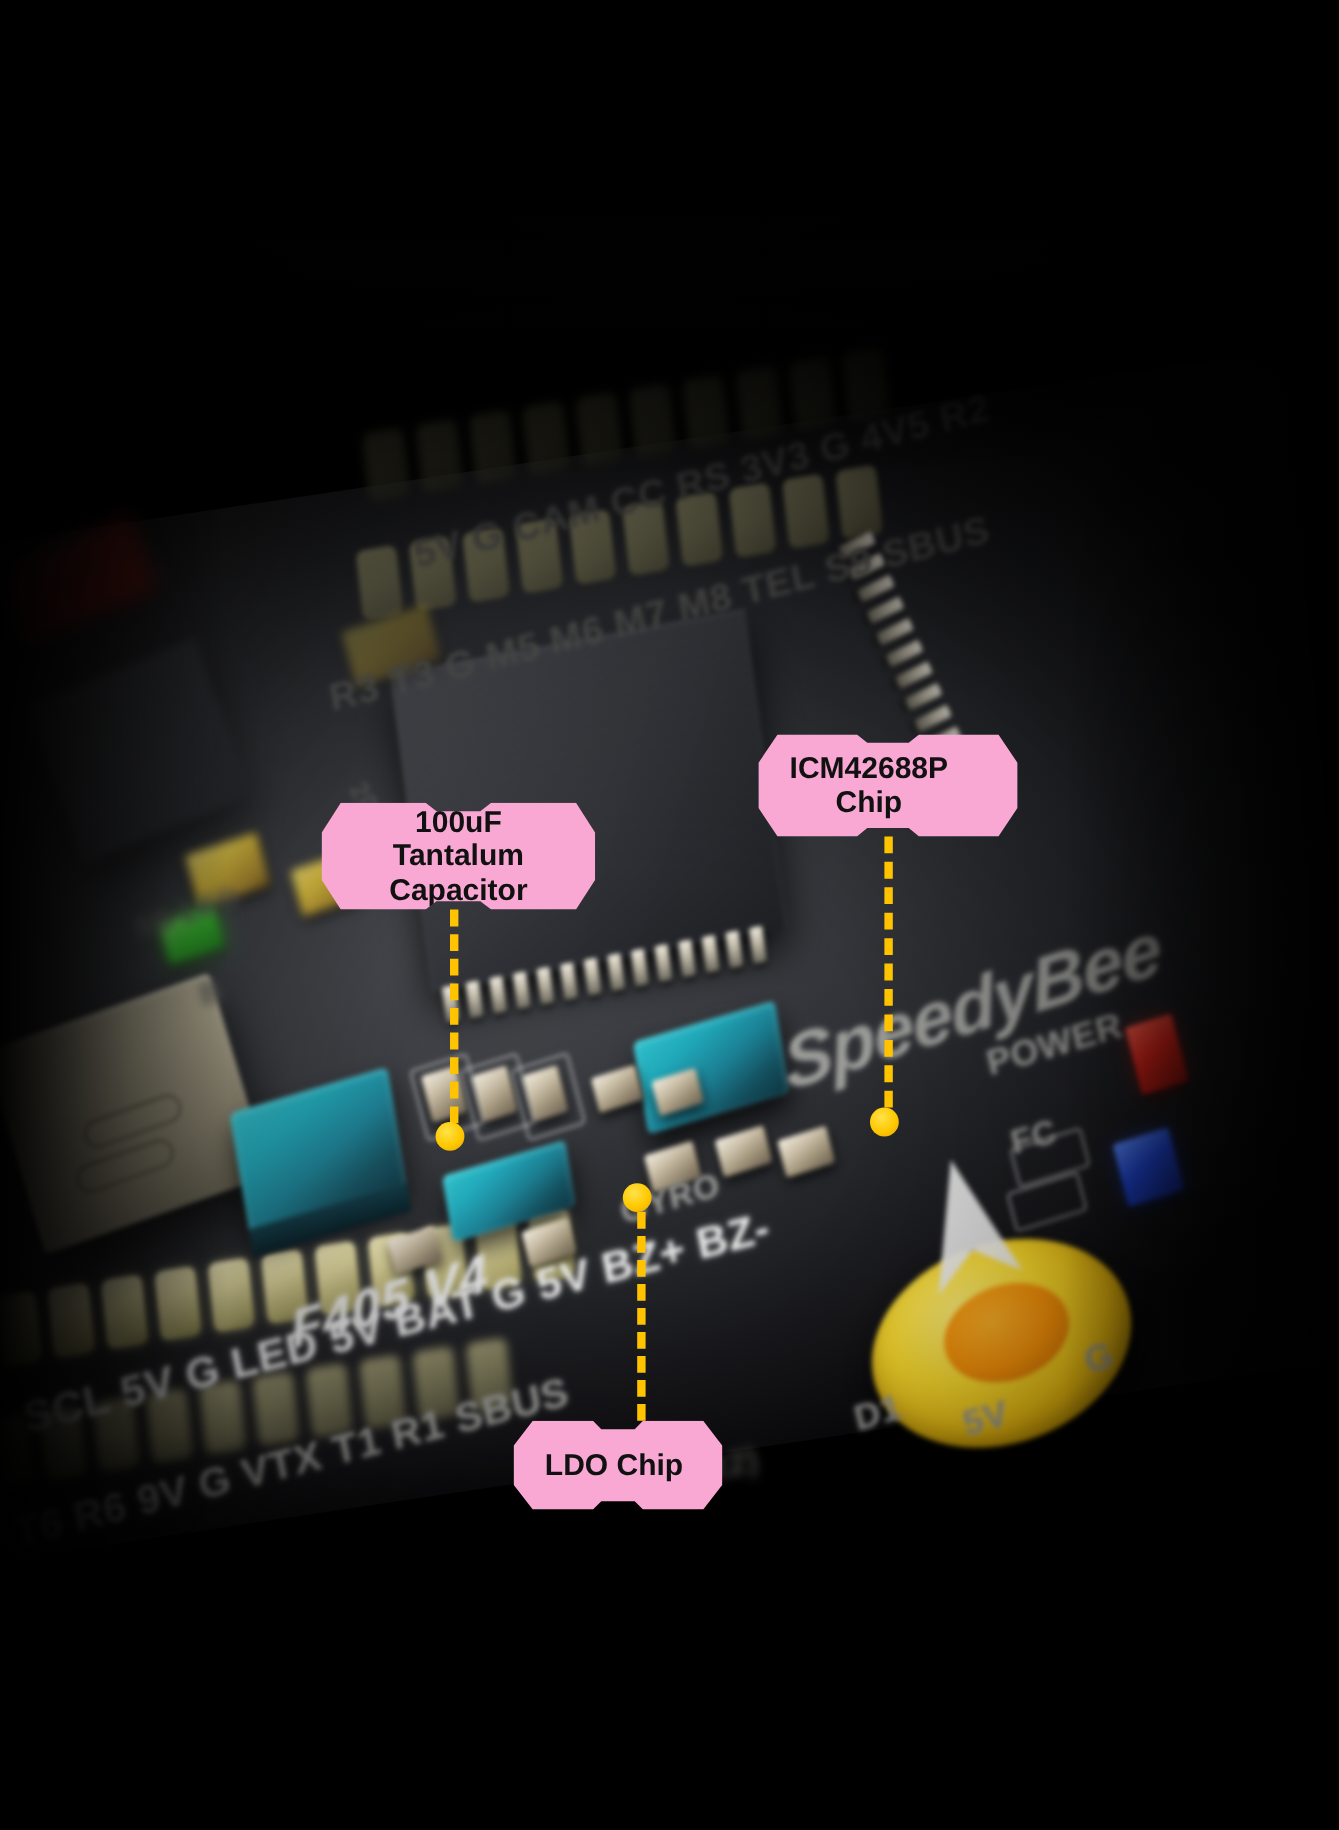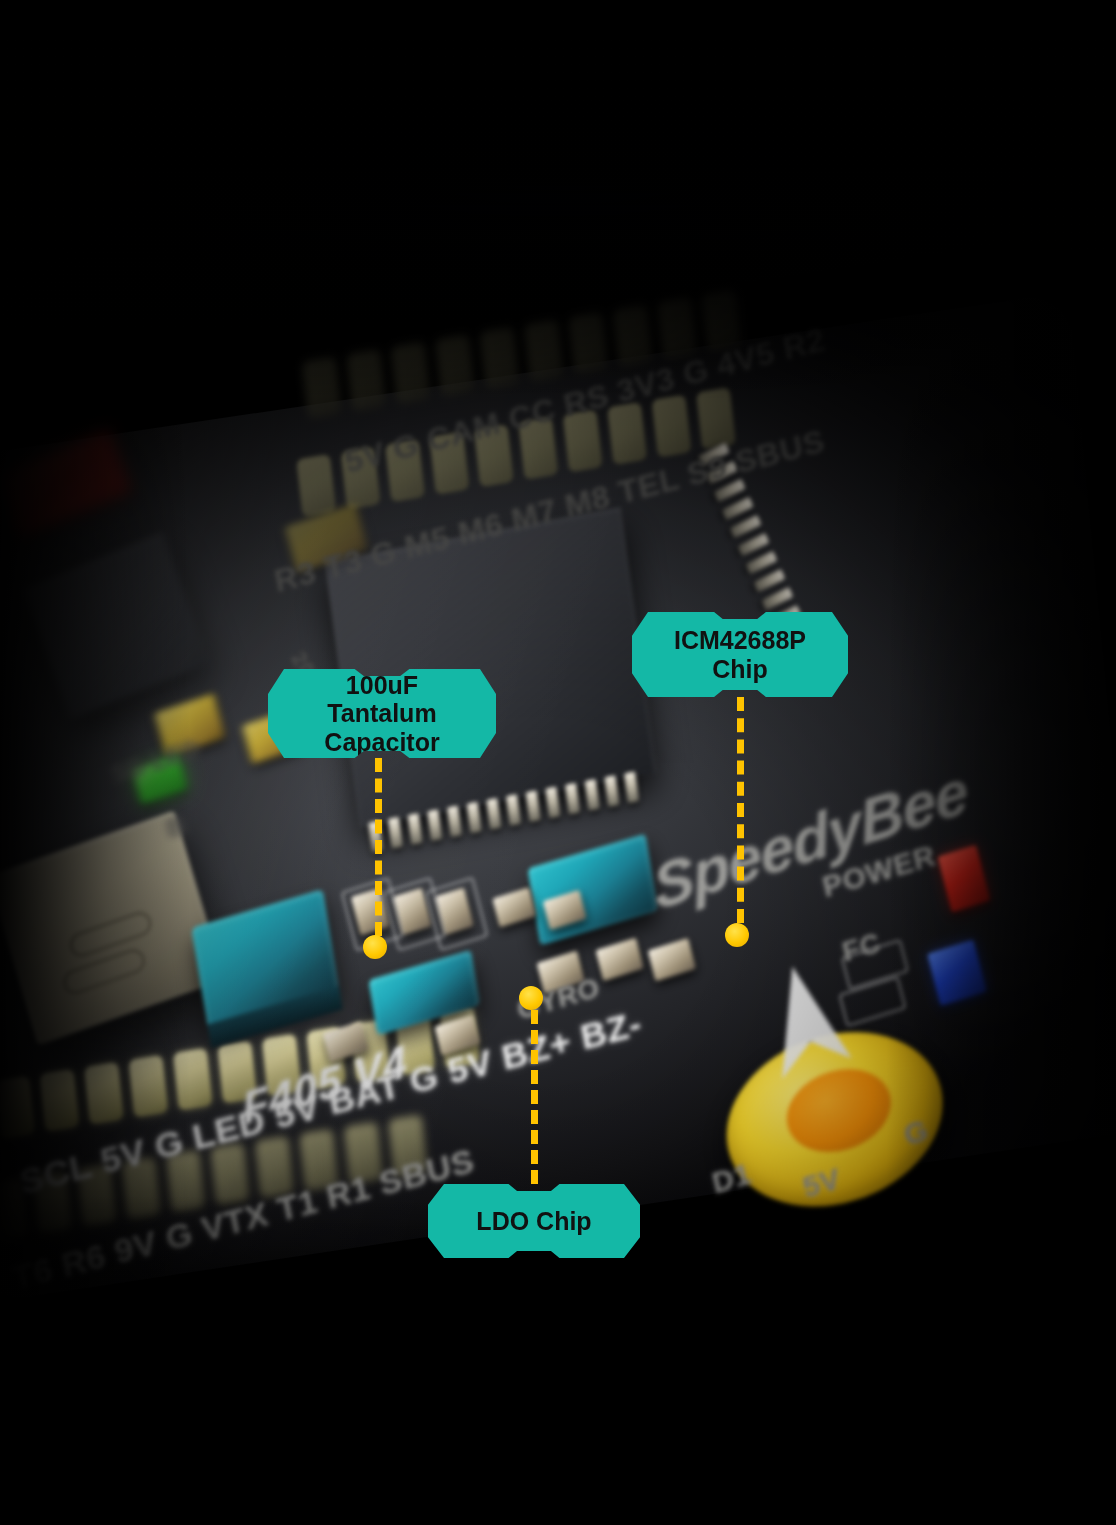--- a/index.html
+++ b/index.html
@@ -133,27 +133,27 @@
   .right-fade{position:absolute;right:0;top:0;width:230px;height:100%;pointer-events:none;
     background:linear-gradient(270deg, rgba(0,0,0,.92) 0%, rgba(0,0,0,.40) 55%, rgba(0,0,0,0) 100%);}
 
   .blur-soft{filter:blur(2.2px);}
   .blur-mid{filter:blur(4px);}
   .blur-hard{filter:blur(7px);}
 
   
   .callout{
     position:absolute;
-    background:#14b8a6;
+    background:#f9a8d4;
     color:#111111;
     font-family:"Liberation Sans",sans-serif;
     font-weight:700;
     text-align:center;
     line-height:1.14;
-    display:flex;align-items:center;justify-content:center;
+    display:flex;align-items:center;justify-content:flex-start;
     padding:9px 26px;
     box-sizing:border-box;
     
     clip-path:polygon(
       0% 28%, 16px 0%,
       38% 0%, 42% 7px, 58% 7px, 62% 0%,
       calc(100% - 16px) 0%, 100% 28%,
       100% 72%, calc(100% - 16px) 100%,
       62% 100%, 58% calc(100% - 7px), 42% calc(100% - 7px), 38% 100%,
       16px 100%, 0% 72%
@@ -366,18 +366,18 @@
     <div class="leader" style="left:737px;top:697px;height:226px;"></div>
     <div class="dot" style="left:725px;top:923px;width:24px;height:24px;"></div>
     <div class="callout" style="left:632px;top:612px;width:216px;height:85px;font-size:25px;">
       <span>
         <span>ICM42688P</span><br><span>Chip</span>
       </span>
     </div>
 
     <div class="leader" style="left:531px;top:1010px;height:174px;"></div>
     <div class="dot" style="left:519px;top:986px;width:24px;height:24px;"></div>
-    <div class="callout" style="left:428px;top:1184px;width:212px;height:74px;font-size:25px;">
+    <div class="callout" style="left:428px;top:1184px;width:174px;height:74px;font-size:25px;">
       <span>LDO Chip</span>
     </div>
 
   </div>
 </div>
 
 </body></html>

